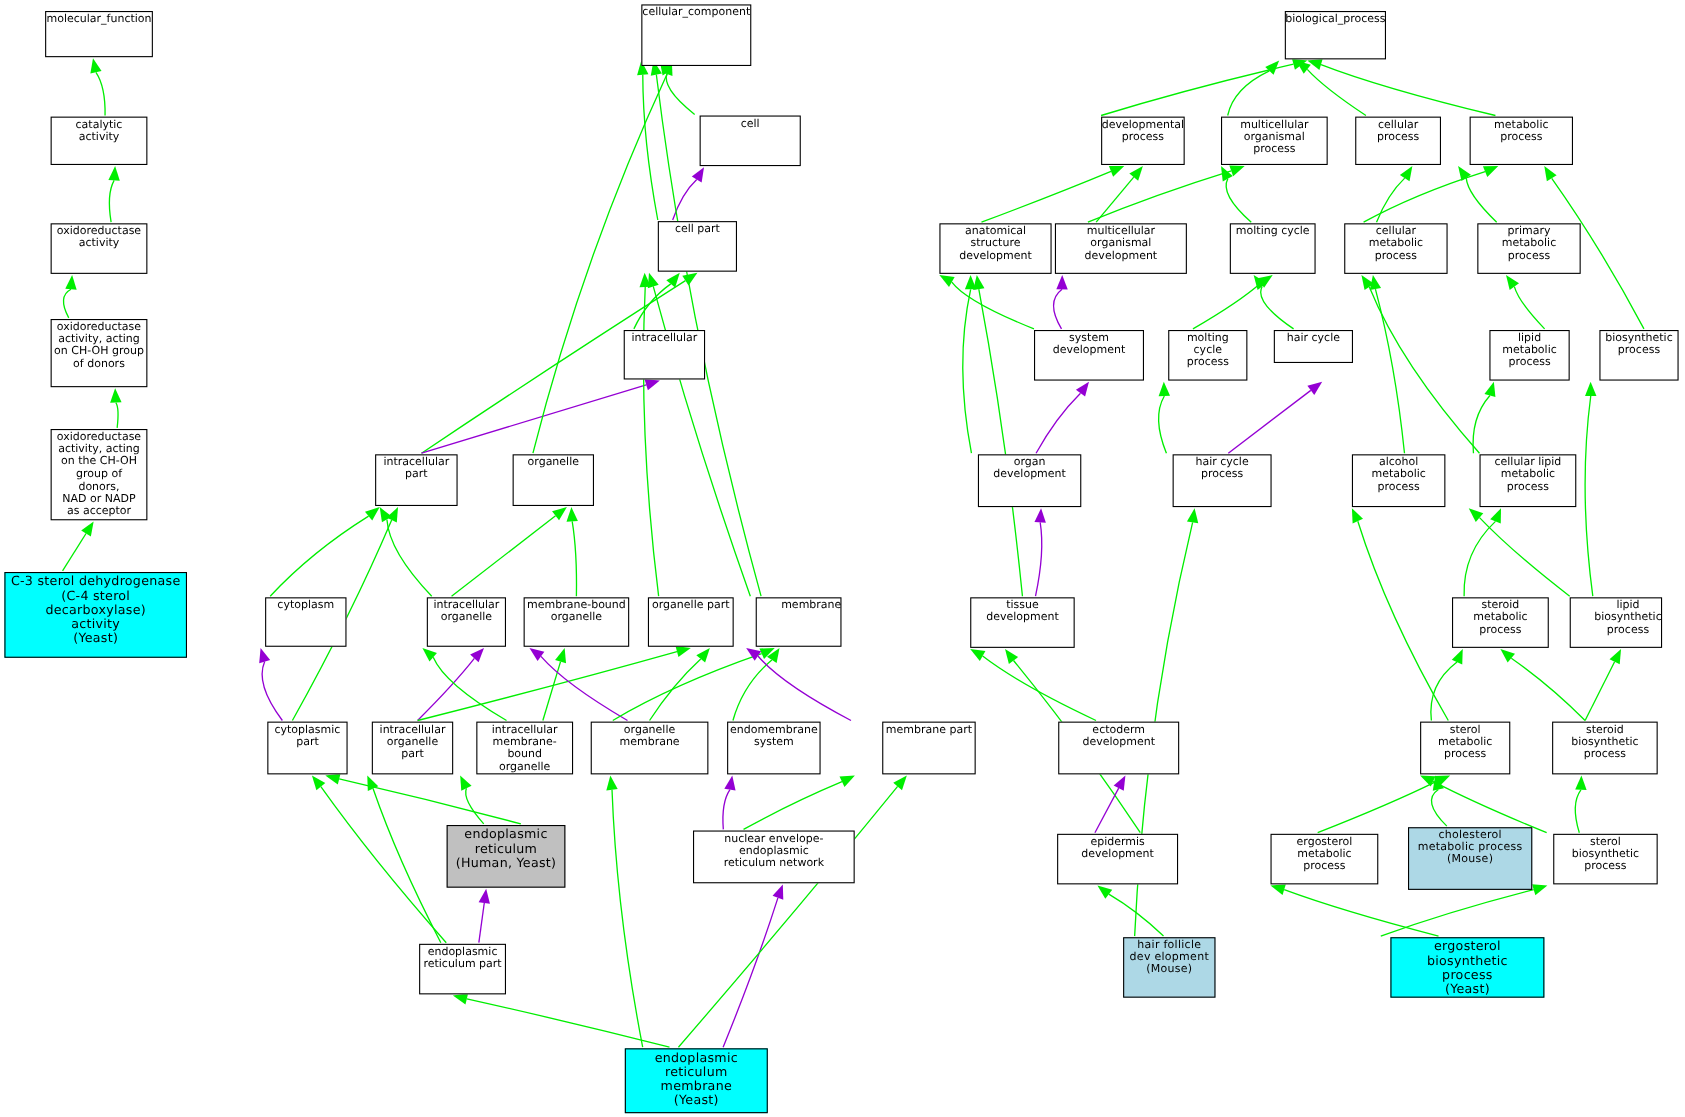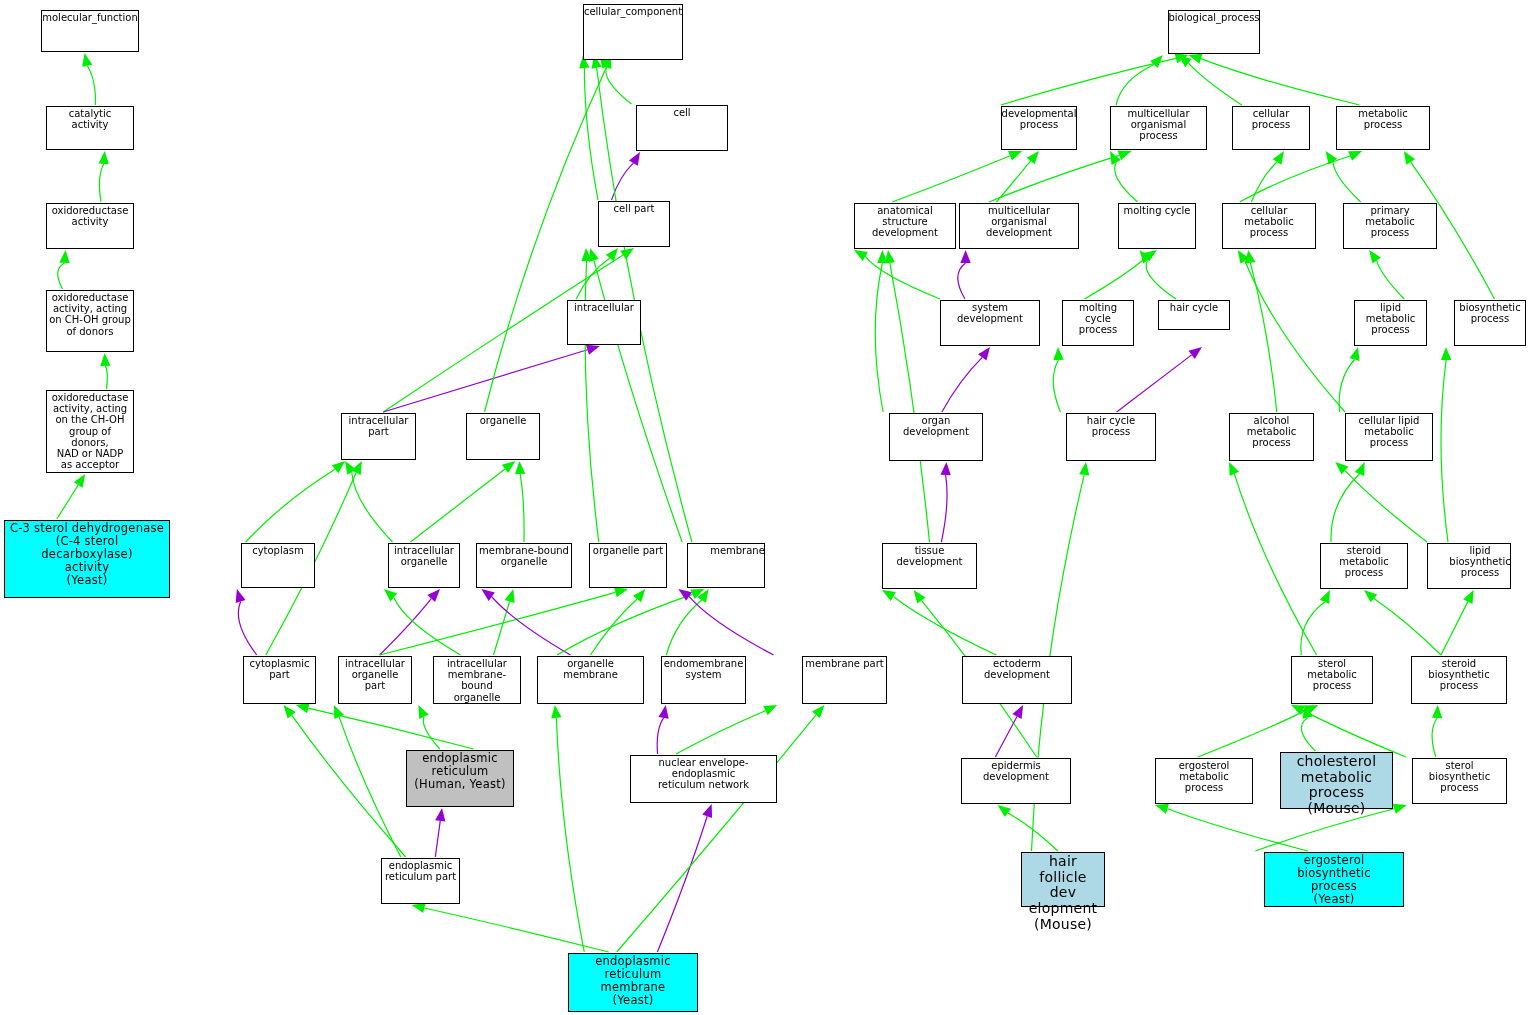--- a/index.html
+++ b/index.html
@@ -5,21 +5,21 @@
   html,body{margin:0;padding:0;background:#ffffff;}
   #canvas{position:relative;width:1532px;height:1015px;background:#ffffff;
           font-family:"DejaVu Sans","Liberation Sans",sans-serif;overflow:hidden;}
   svg.edges{position:absolute;left:0;top:0;width:1532px;height:1015px;pointer-events:none;}
   .node{position:absolute;box-sizing:border-box;border:1px solid #000000;
         background:#ffffff;display:flex;align-items:flex-start;justify-content:center;
         text-align:center;line-height:1.12;color:#000000;font-size:10px;
         padding:1px 2px;z-index:5;}
   .node.query{background:#00ffff;font-size:11.5px;letter-spacing:.25px;}
   .node.grey{background:#c0c0c0;font-size:11.5px;letter-spacing:.25px;}
-  .node.blue{background:#add8e6;font-size:14px;letter-spacing:.25px;}
+  .node.blue{background:#add8e6;font-size:10px;letter-spacing:.25px;}
   .node span{display:block;white-space:pre-line;}
 </style>
 </head>
 <body>
 
 <div id="canvas">
   <svg class="edges" id="edge-layer" viewBox="0 0 1532 1015">
       <path d="M 95.5 105 Q 96.02777777777777 79 87.23300684154854 65.72129138928649" stroke="#00ee00" stroke-width="1.2" fill="none"></path>
       <polygon points="84.55555555555556,53 92.32152339726314,64.6503108748893 82.14449028583395,66.79227190368368" fill="#00ee00"></polygon>
       <path d="M 101 202 Q 96.83333333333334 176.5 103.7344323755785 163.96653150331727" stroke="#00ee00" stroke-width="1.2" fill="none"></path>

